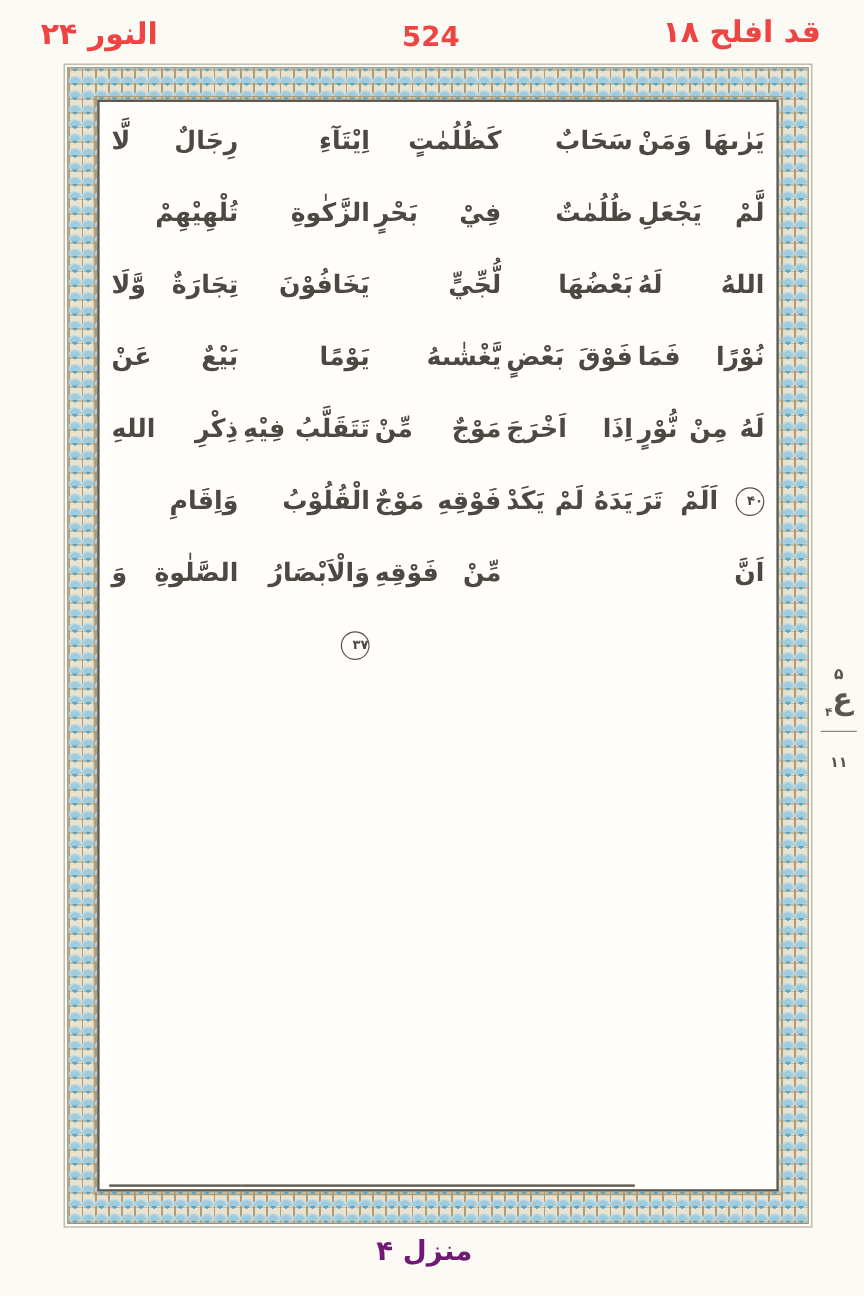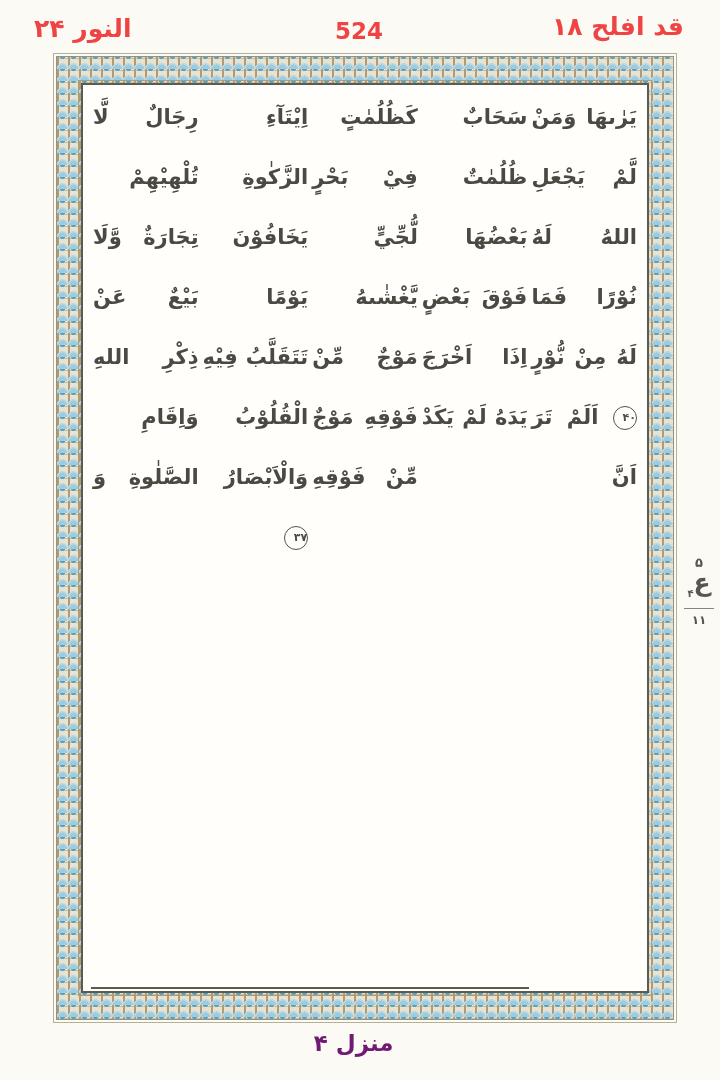--- a/index.html
+++ b/index.html
@@ -58,21 +58,21 @@
     display:inline-block;width:22px;height:22px;line-height:21px;
     border:1.5px solid #55524b;border-radius:50%;
     font-size:11px;font-weight:bold;text-align:center;
     vertical-align:middle;background:#fffefb;color:#4c4943;
   }
   
   .ruku{position:absolute;left:684px;top:556px;width:30px;text-align:center;direction:rtl;color:#5a564e;}
   .ruku .num-top{font-size:13px;font-weight:bold;line-height:14px;}
   .ruku .ain{font-size:25px;font-weight:bold;line-height:26px;}
   .ruku .ain .sub{font-size:10px;vertical-align:-6px;font-weight:bold;}
-  .ruku .num-bottom{font-size:12px;font-weight:bold;line-height:13px;border-top:1px solid #8a857a;margin-top:1px;padding-top:5px;}
+  .ruku .num-bottom{font-size:12px;font-weight:bold;line-height:13px;border-top:1px solid #8a857a;margin-top:1px;padding-top:19px;}
   
   .footer{
     position:absolute;left:50%;top:1030px;transform:translateX(-58%);
     font-size:23px;font-weight:bold;direction:rtl;color:#701a75;
   }
 </style>
 </head>
 <body>
 
 <div class="hdr hdr-left">النور ۲۴</div>

